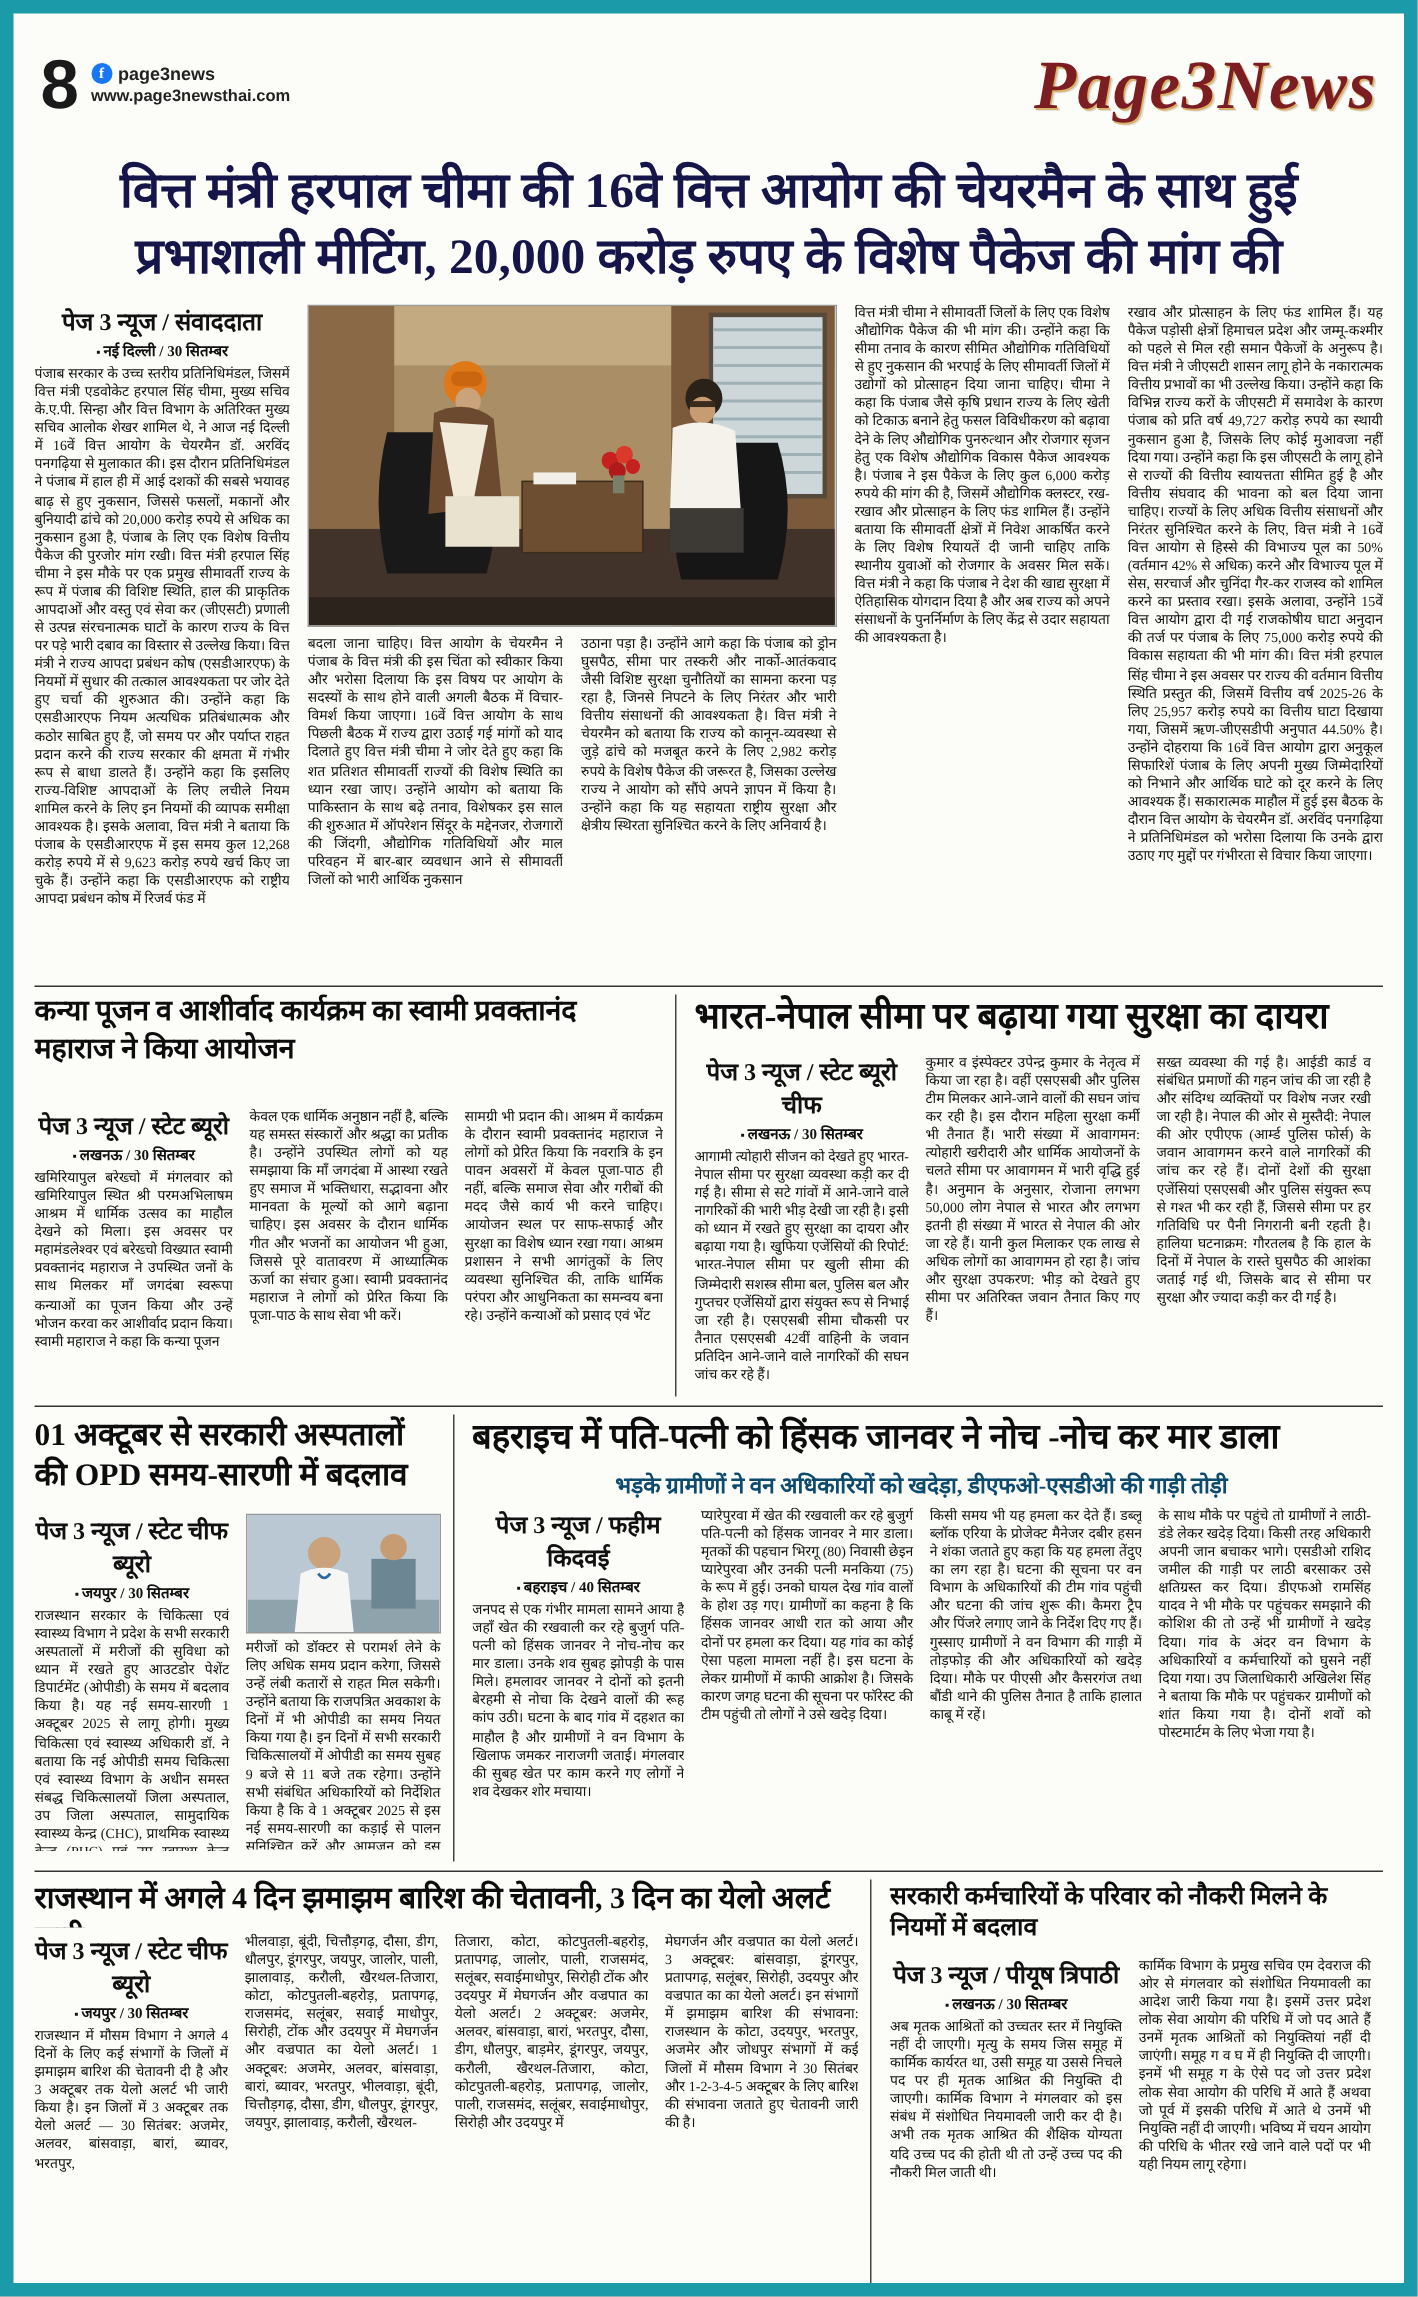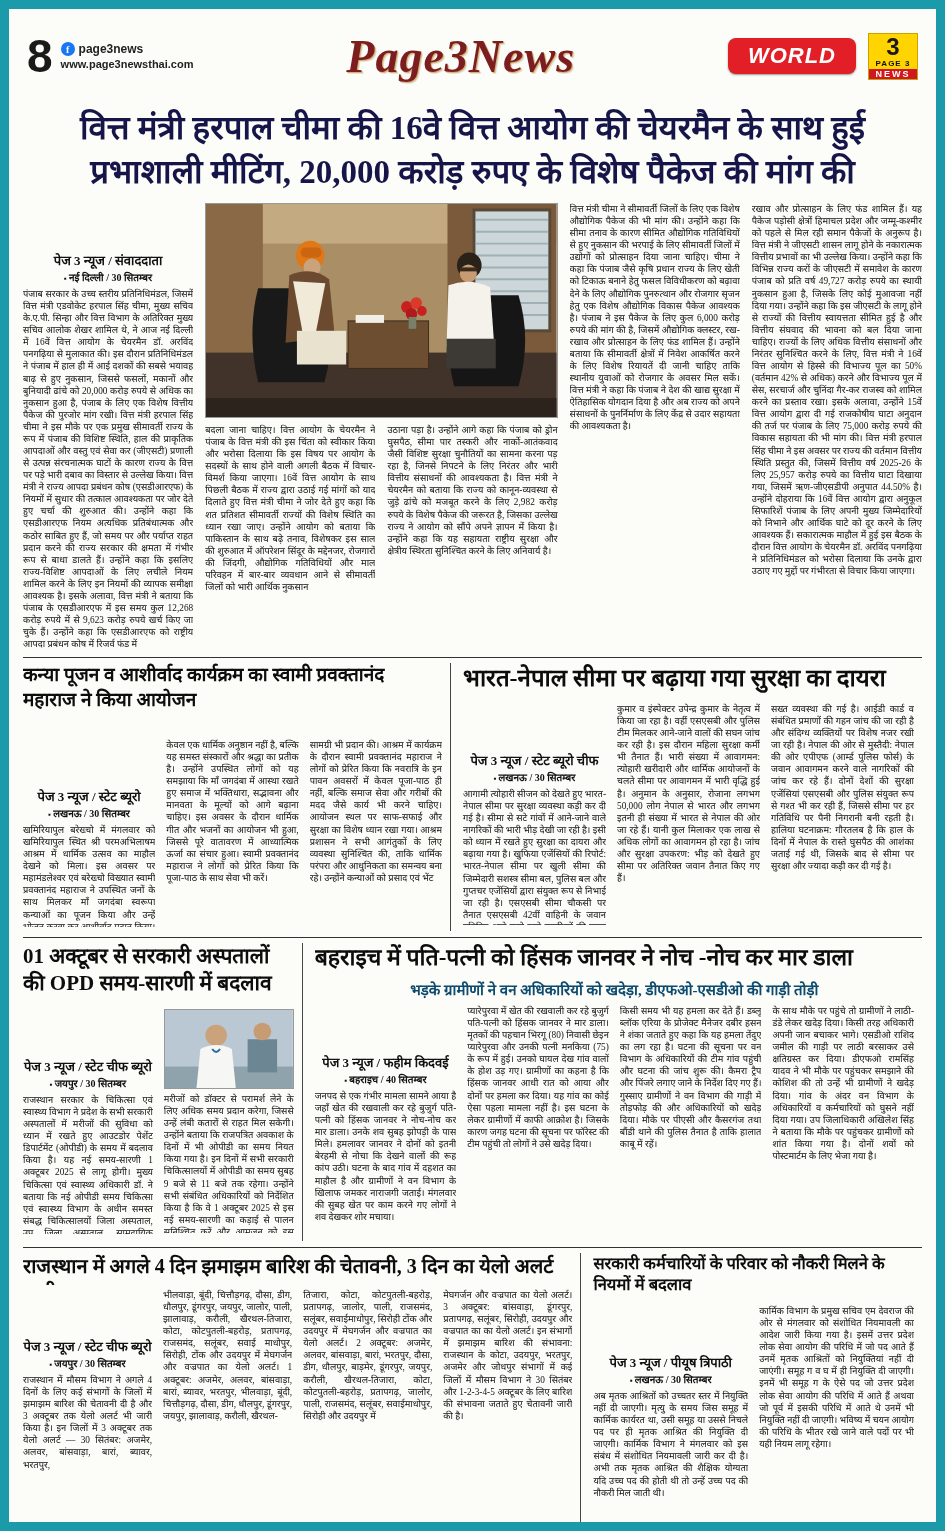--- a/index.html
+++ b/index.html
@@ -45,21 +45,21 @@
   
   .date-bar { background:#1b9aaa; height:22px; display:flex; align-items:center; padding-left:10px;
               font-family:"Liberation Sans", sans-serif; font-size:13px; font-weight:bold; color:#0c2227; letter-spacing:1px; }
   
   .main-headline {
     font-size:33px; line-height:1.32; font-weight:bold; color:#15154a;
     text-align:center; padding:8px 4px 6px 4px; height:102px; overflow:hidden;
   }
   
   .byline { text-align:center; margin-bottom:4px; }
-  .by { display:block; font-weight:bold; font-size:13px;margin-top:48px; }
+  .by { display:block; font-weight:bold; font-size:16px; }
   .dl { display:block; font-weight:bold; font-size:10px; margin-top:1px; }
   .dl::before { content:"▪ "; font-size:8px; }
   .bt { font-size:9.3px; line-height:1.3; text-align:justify; overflow:hidden; }
   h2.head { font-weight:bold; color:#0d0d0d; line-height:1.3; overflow:hidden; }
   
   .main-grid { display:grid; grid-template-columns:repeat(5,1fr); grid-template-rows:215px 1fr;
                gap:6px 12px; height:448px; overflow:hidden; margin-top:2px; }
   .mc1 { grid-column:1; grid-row:1/3; }
   .mphoto { grid-column:2/4; grid-row:1; border:1px solid #999; overflow:hidden; }
   .mphoto svg { display:block; width:100%; height:100%; }
@@ -98,28 +98,20 @@
       <div class="page-num">8</div>
       <div class="brand-block">
         <div class="brand-row">
           <span class="fb-icon">f</span>
           <span>page3news</span>
         </div>
         <div class="website">www.page3newsthai.com</div>
       </div>
     </div>
     <div class="masthead">Page3News</div>
-    <div class="header-right">
-      <div class="world-badge">WORLD</div>
-      <div class="logo-box">
-        <div class="logo-3">3</div>
-        <div class="logo-page3">PAGE 3</div>
-        <div class="logo-news">NEWS</div>
-      </div>
-    </div>
   </div>
 
 
   <h1 class="main-headline">वित्त मंत्री हरपाल चीमा की 16वे वित्त आयोग की  चेयरमैन के साथ हुई प्रभाशाली मीटिंग, 20,000 करोड़ रुपए के विशेष पैकेज की मांग की</h1>
 
   <div class="main-grid">
     <div class="mc1">
       <div class="byline">
         <span class="by">पेज 3 न्यूज / संवाददाता</span>
         <span class="dl">नई दिल्ली / 30 सितम्बर</span>

